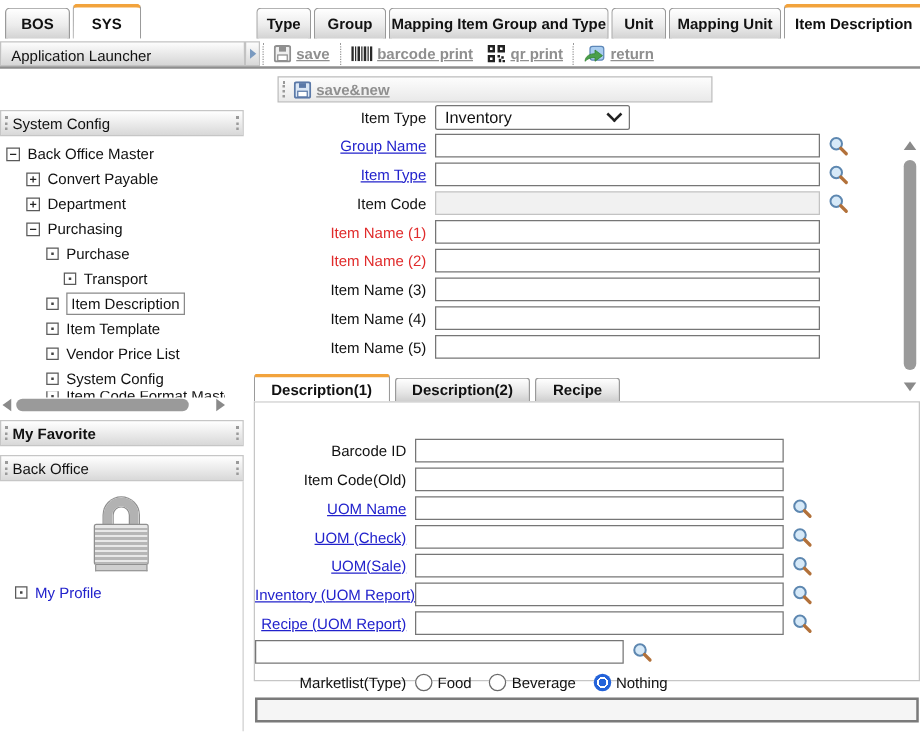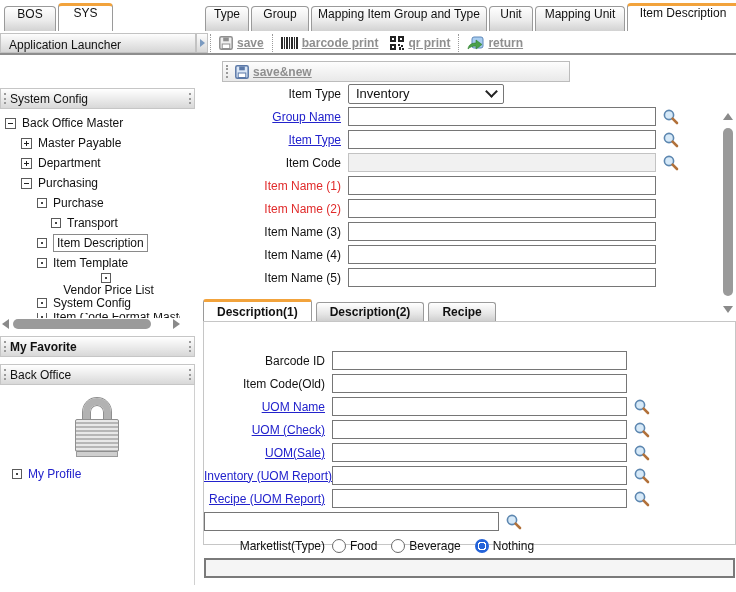--- a/index.html
+++ b/index.html
@@ -5,21 +5,21 @@
   html,body{margin:0;padding:0}
   body{width:736px;height:592px;position:relative;overflow:hidden;background:#fff;
        font-family:"Liberation Sans",sans-serif;font-size:12px;color:#111}
 
   
   .tabs-row{position:absolute;top:0;height:31px;display:flex;align-items:flex-end;gap:2px}
   #window-tabs{left:4px}
   #module-tabs{left:205px}
   .tab{box-sizing:border-box;height:25px;border:1px solid #9a9a9a;border-bottom:none;
        border-radius:4px 4px 0 0;background:linear-gradient(#ffffff,#ececec 55%,#d2d2d2);
-       font-weight:normal;display:flex;justify-content:center;cursor:default;white-space:nowrap}
+       font-weight:bold;display:flex;align-items:center;justify-content:center;cursor:default;white-space:nowrap}
   .tab.active{height:28px;background:#fff;border-top:3px solid #f2a33c;z-index:2}
   .wtab:nth-child(1){width:52px}
   .wtab:nth-child(2){width:55px}
   .mtab:nth-child(1){width:44px}
   .mtab:nth-child(2){width:58px}
   .mtab:nth-child(3){width:176px}
   .mtab:nth-child(4){width:44px}
   .mtab:nth-child(5){width:90px}
   .mtab:nth-child(6){width:112px}
 
@@ -416,21 +416,21 @@
   <span>System Config</span>
 </div>
 
 <div id="nav-tree">
     <div class="titem" style="padding-left: 5px;">
     <span class="glyph minus"></span>
     <span class="tlabel">Back Office Master</span>
   </div>
     <div class="titem" style="padding-left: 21px;">
     <span class="glyph plus"></span>
-    <span class="tlabel">Master Payable</span>
+    <span class="tlabel">Convert Payable</span>
   </div>
     <div class="titem" style="padding-left: 21px;">
     <span class="glyph plus"></span>
     <span class="tlabel">Department</span>
   </div>
     <div class="titem" style="padding-left: 21px;">
     <span class="glyph minus"></span>
     <span class="tlabel">Purchasing</span>
   </div>
     <div class="titem" style="padding-left: 37px;">
@@ -442,21 +442,21 @@
     <span class="tlabel">Transport</span>
   </div>
     <div class="titem selected" style="padding-left: 37px;">
     <span class="glyph leaf"></span>
     <span class="tlabel">Item Description</span>
   </div>
     <div class="titem" style="padding-left: 37px;">
     <span class="glyph leaf"></span>
     <span class="tlabel">Item Template</span>
   </div>
-    <div class="titem" style="padding-left: 37px; flex-direction: column;">
+    <div class="titem" style="padding-left: 37px;">
     <span class="glyph leaf"></span>
     <span class="tlabel">Vendor Price List</span>
   </div>
     <div class="titem" style="padding-left: 37px;">
     <span class="glyph leaf"></span>
     <span class="tlabel">System Config</span>
   </div>
     <div class="titem clipped" style="padding-left: 37px;">
     <span class="glyph leaf"></span>
     <span class="tlabel">Item Code Format Master</span>

